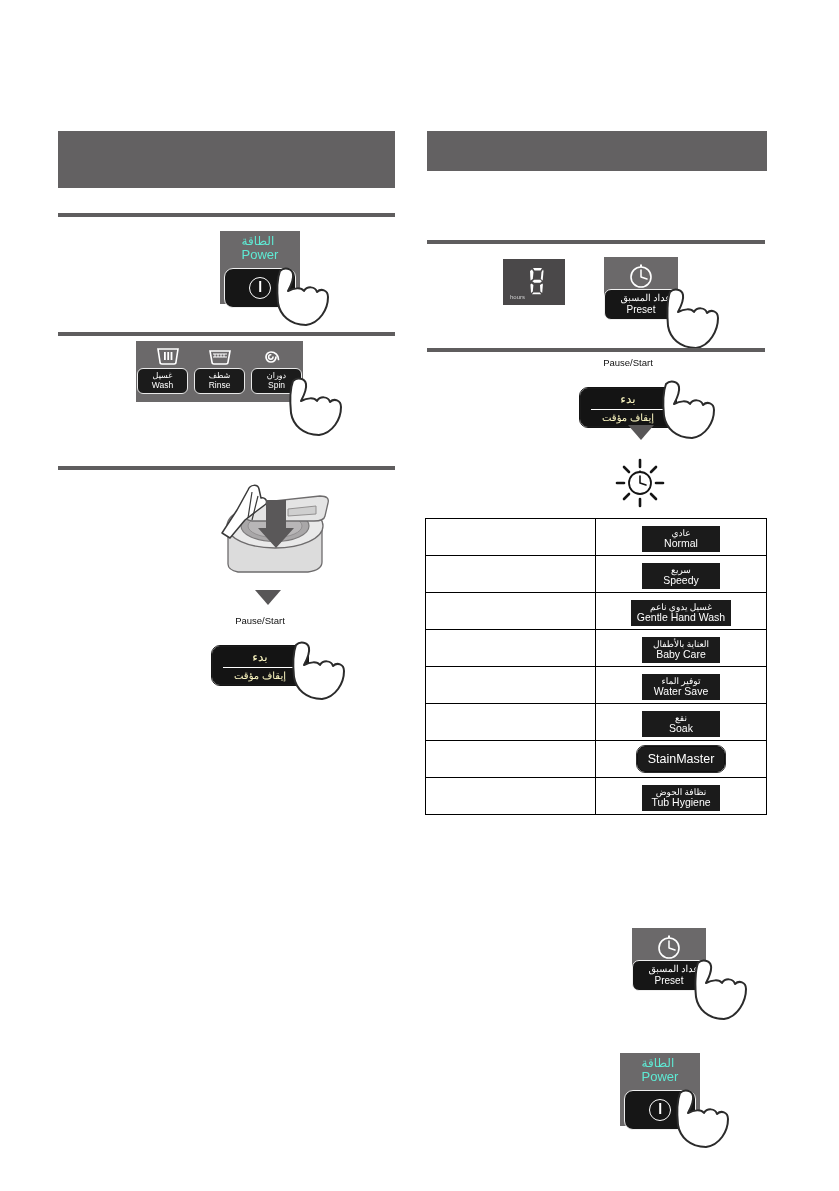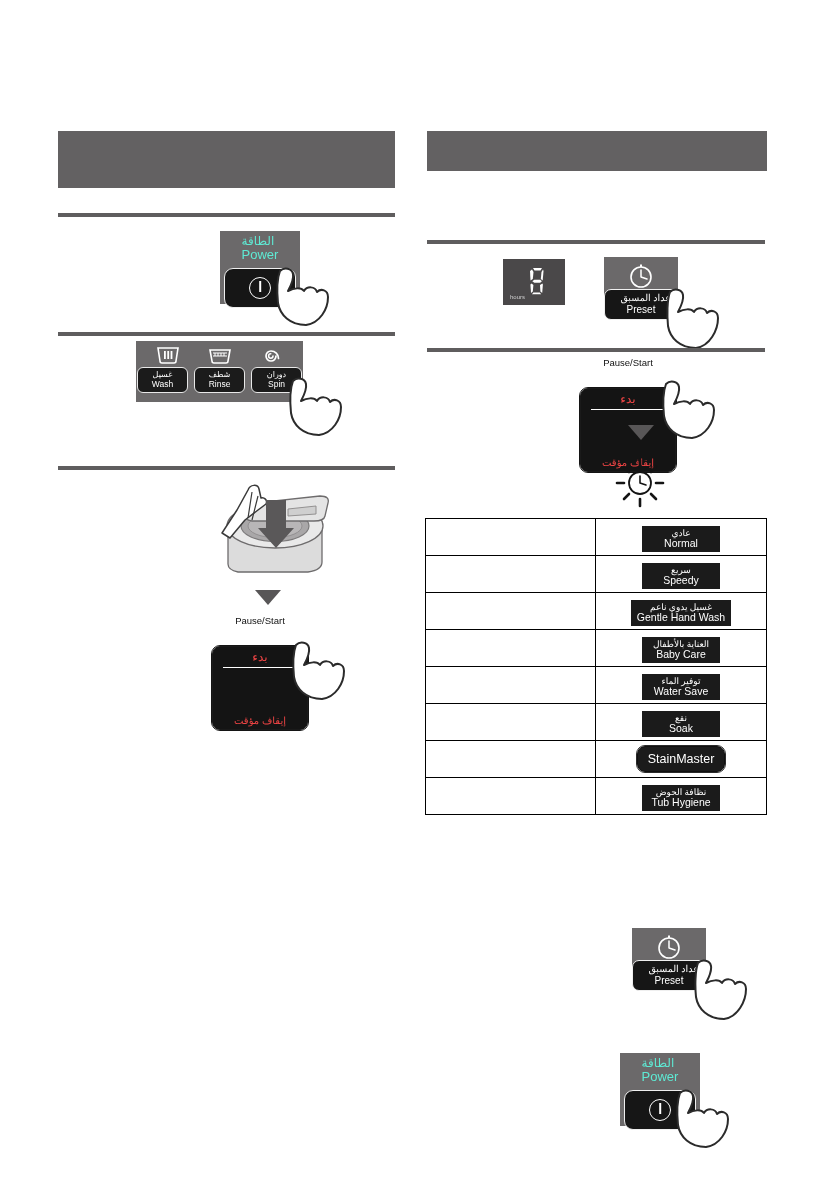--- a/index.html
+++ b/index.html
@@ -56,21 +56,22 @@
     transform: translateX(-50%);
   }
 
   
   .wrs-plate {
     position: absolute;
     background: #6b696a;
     display: flex;
     flex-direction: column;
     align-items: center;
-    padding: 4px 6px 20px 6px;
+    padding: 4px 6px 8px 6px;
+    justify-content: flex-end;
   }
   .wrs-icons { display: flex; gap: 28px; justify-content: center; margin-bottom: 2px; }
   .wrs-keys  { display: flex; gap: 6px; }
   .wrs-key {
     width: 51px; height: 26px;
     background: #1b1b1b;
     border: 1.5px solid #e8e8e8;
     border-radius: 6px;
     color: #fff;
     display: flex; flex-direction: column;
@@ -116,28 +117,28 @@
   .preset-key .en { font-size: 10px; }
 
   
   .ps-wrap { position: absolute; display: flex; flex-direction: column; align-items: center; }
   .ps-caption { font-size: 9.5px; color: #111; margin-bottom: 20px; }
   .ps-key {
     background: #141414;
     border: 1.5px solid #1a1a1a;
     outline: 1.5px solid #141414;
     border-radius: 8px;
-    color: #ef4444;
+    color: #fef9c3;
     width: 96px;
     padding: 3px 0 3px 0;
     display: flex; flex-direction: column; align-items: center;
   }
   .ps-top { font-size: 12px; direction: rtl; padding-bottom: 2px; }
   .ps-div { width: 78%; height: 1px; background: #fff; margin: 1px 0 2px 0; }
-  .ps-bot { font-size: 10px; direction: rtl; margin-top: 45px; }
+  .ps-bot { font-size: 10px; direction: rtl; }
 
   
   .tri {
     position: absolute;
     width: 0; height: 0;
     border-left: 13px solid transparent;
     border-right: 13px solid transparent;
     border-top: 15px solid #585657;
   }
 

